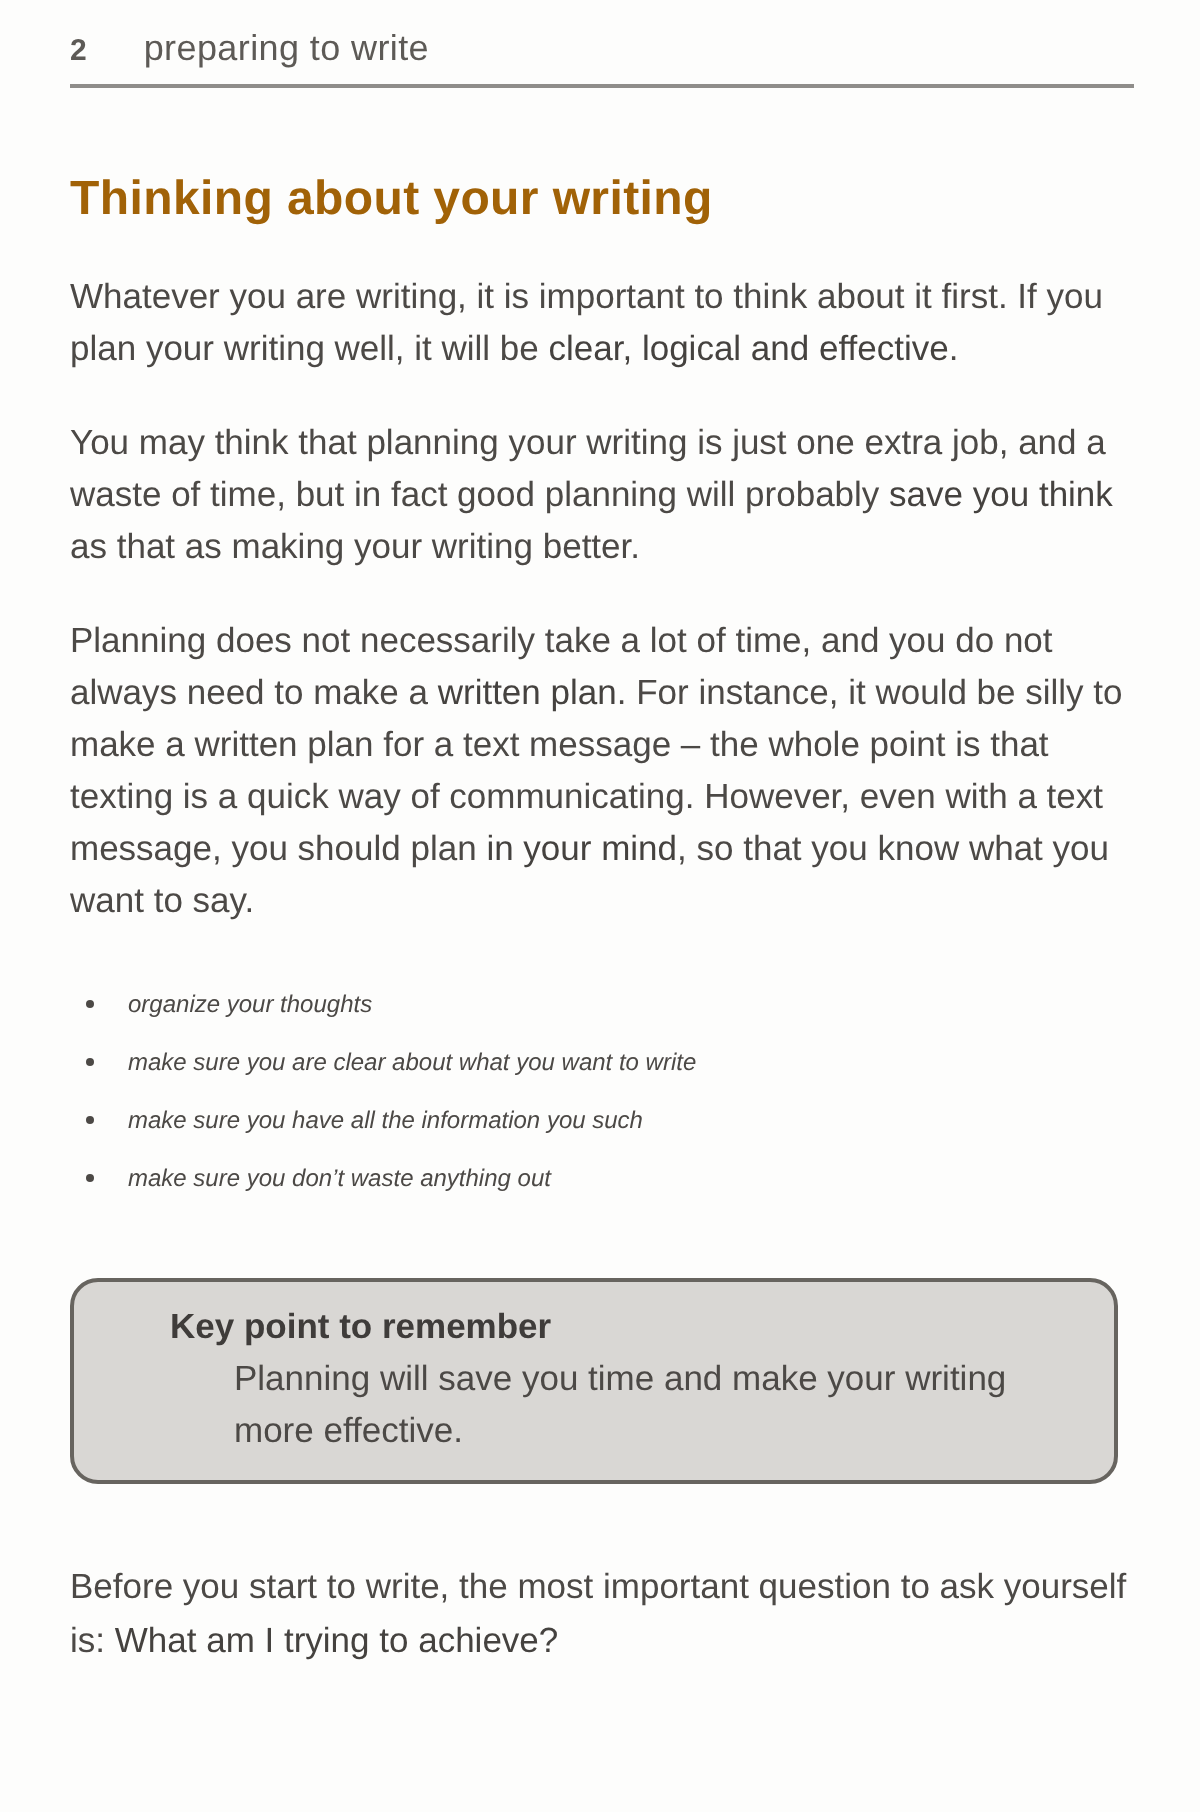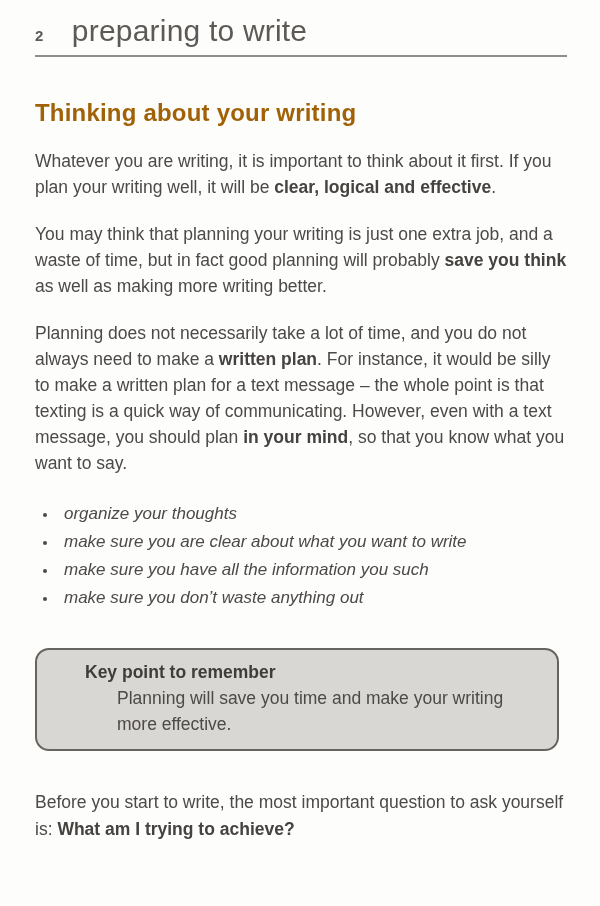--- a/index.html
+++ b/index.html
@@ -22,21 +22,21 @@
     align-items: baseline;
     gap: 28px;
     color: #5d5a56;
   }
   .pagenum {
     font-size: 15px;
     font-weight: bold;
     letter-spacing: 0.5px;
   }
   .runtitle {
-    font-size: 30px;
+    font-size: 18px;
     font-weight: 400;
     letter-spacing: 0.2px;
   }
   .headrule {
     border: none;
     border-top: 2px solid #8f8d8a;
     margin-top: 7px;
   }
 
   
@@ -49,28 +49,28 @@
   }
 
   
   .bodytext { margin-top: 4px; }
   .para {
     margin-top: 21px;
     font-size: 17.5px;
     line-height: 26px;
     max-width: 534px;
   }
-  .b { font-weight: bold; color: #43403e; color: #45423f; }
+  .b { font-weight: normal; color: #43403e; color: #45423f; }
 
   
   ul.bullets {
     margin-top: 24px;
     padding-left: 23px;
     font-style: italic;
-    font-size: 17px;
+    font-size: 12px;
     color: #4c4946;
   }
   ul.bullets li {
     line-height: 28px;
     padding-left: 6px;
   }
   ul.bullets li::marker { font-size: 14px; }
 
   
   .keypoint {
@@ -111,21 +111,21 @@
     <div class="runhead">
       <span class="pagenum">2</span>
       <span class="runtitle">preparing to write</span>
     </div>
     <hr class="headrule">
 
     <h1 class="section-title">Thinking about your writing</h1>
 
     <div class="bodytext">
       <p class="para"><span>Whatever you are writing, it is important to think about it first. If you plan your writing well, it will be </span><span class="b">clear, logical and effective</span><span>.</span></p>
-      <p class="para"><span>You may think that planning your writing is just one extra job, and a waste of time, but in fact good planning will probably </span><span class="b">save you think</span><span> as well as making more writing better.</span></p>
+      <p class="para"><span>You may think that planning your writing is just one extra job, and a waste of time, but in fact good planning will probably </span><span class="b">save you think</span><span> as that as making your writing better.</span></p>
       <p class="para"><span>Planning does not necessarily take a lot of time, and you do not always need to make a </span><span class="b">written plan</span><span>. For instance, it would be silly to make a written plan for a text message – the whole point is that texting is a quick way of communicating. However, even with a text message, you should plan </span><span class="b">in your mind</span><span>, so that you know what you want to say.</span></p>
 
       <ul class="bullets">
           <li>organize your thoughts</li>
           <li>make sure you are clear about what you want to write</li>
           <li>make sure you have all the information you such</li>
           <li>make sure you don’t waste anything out</li>
         </ul>
 
       <div class="keypoint">

